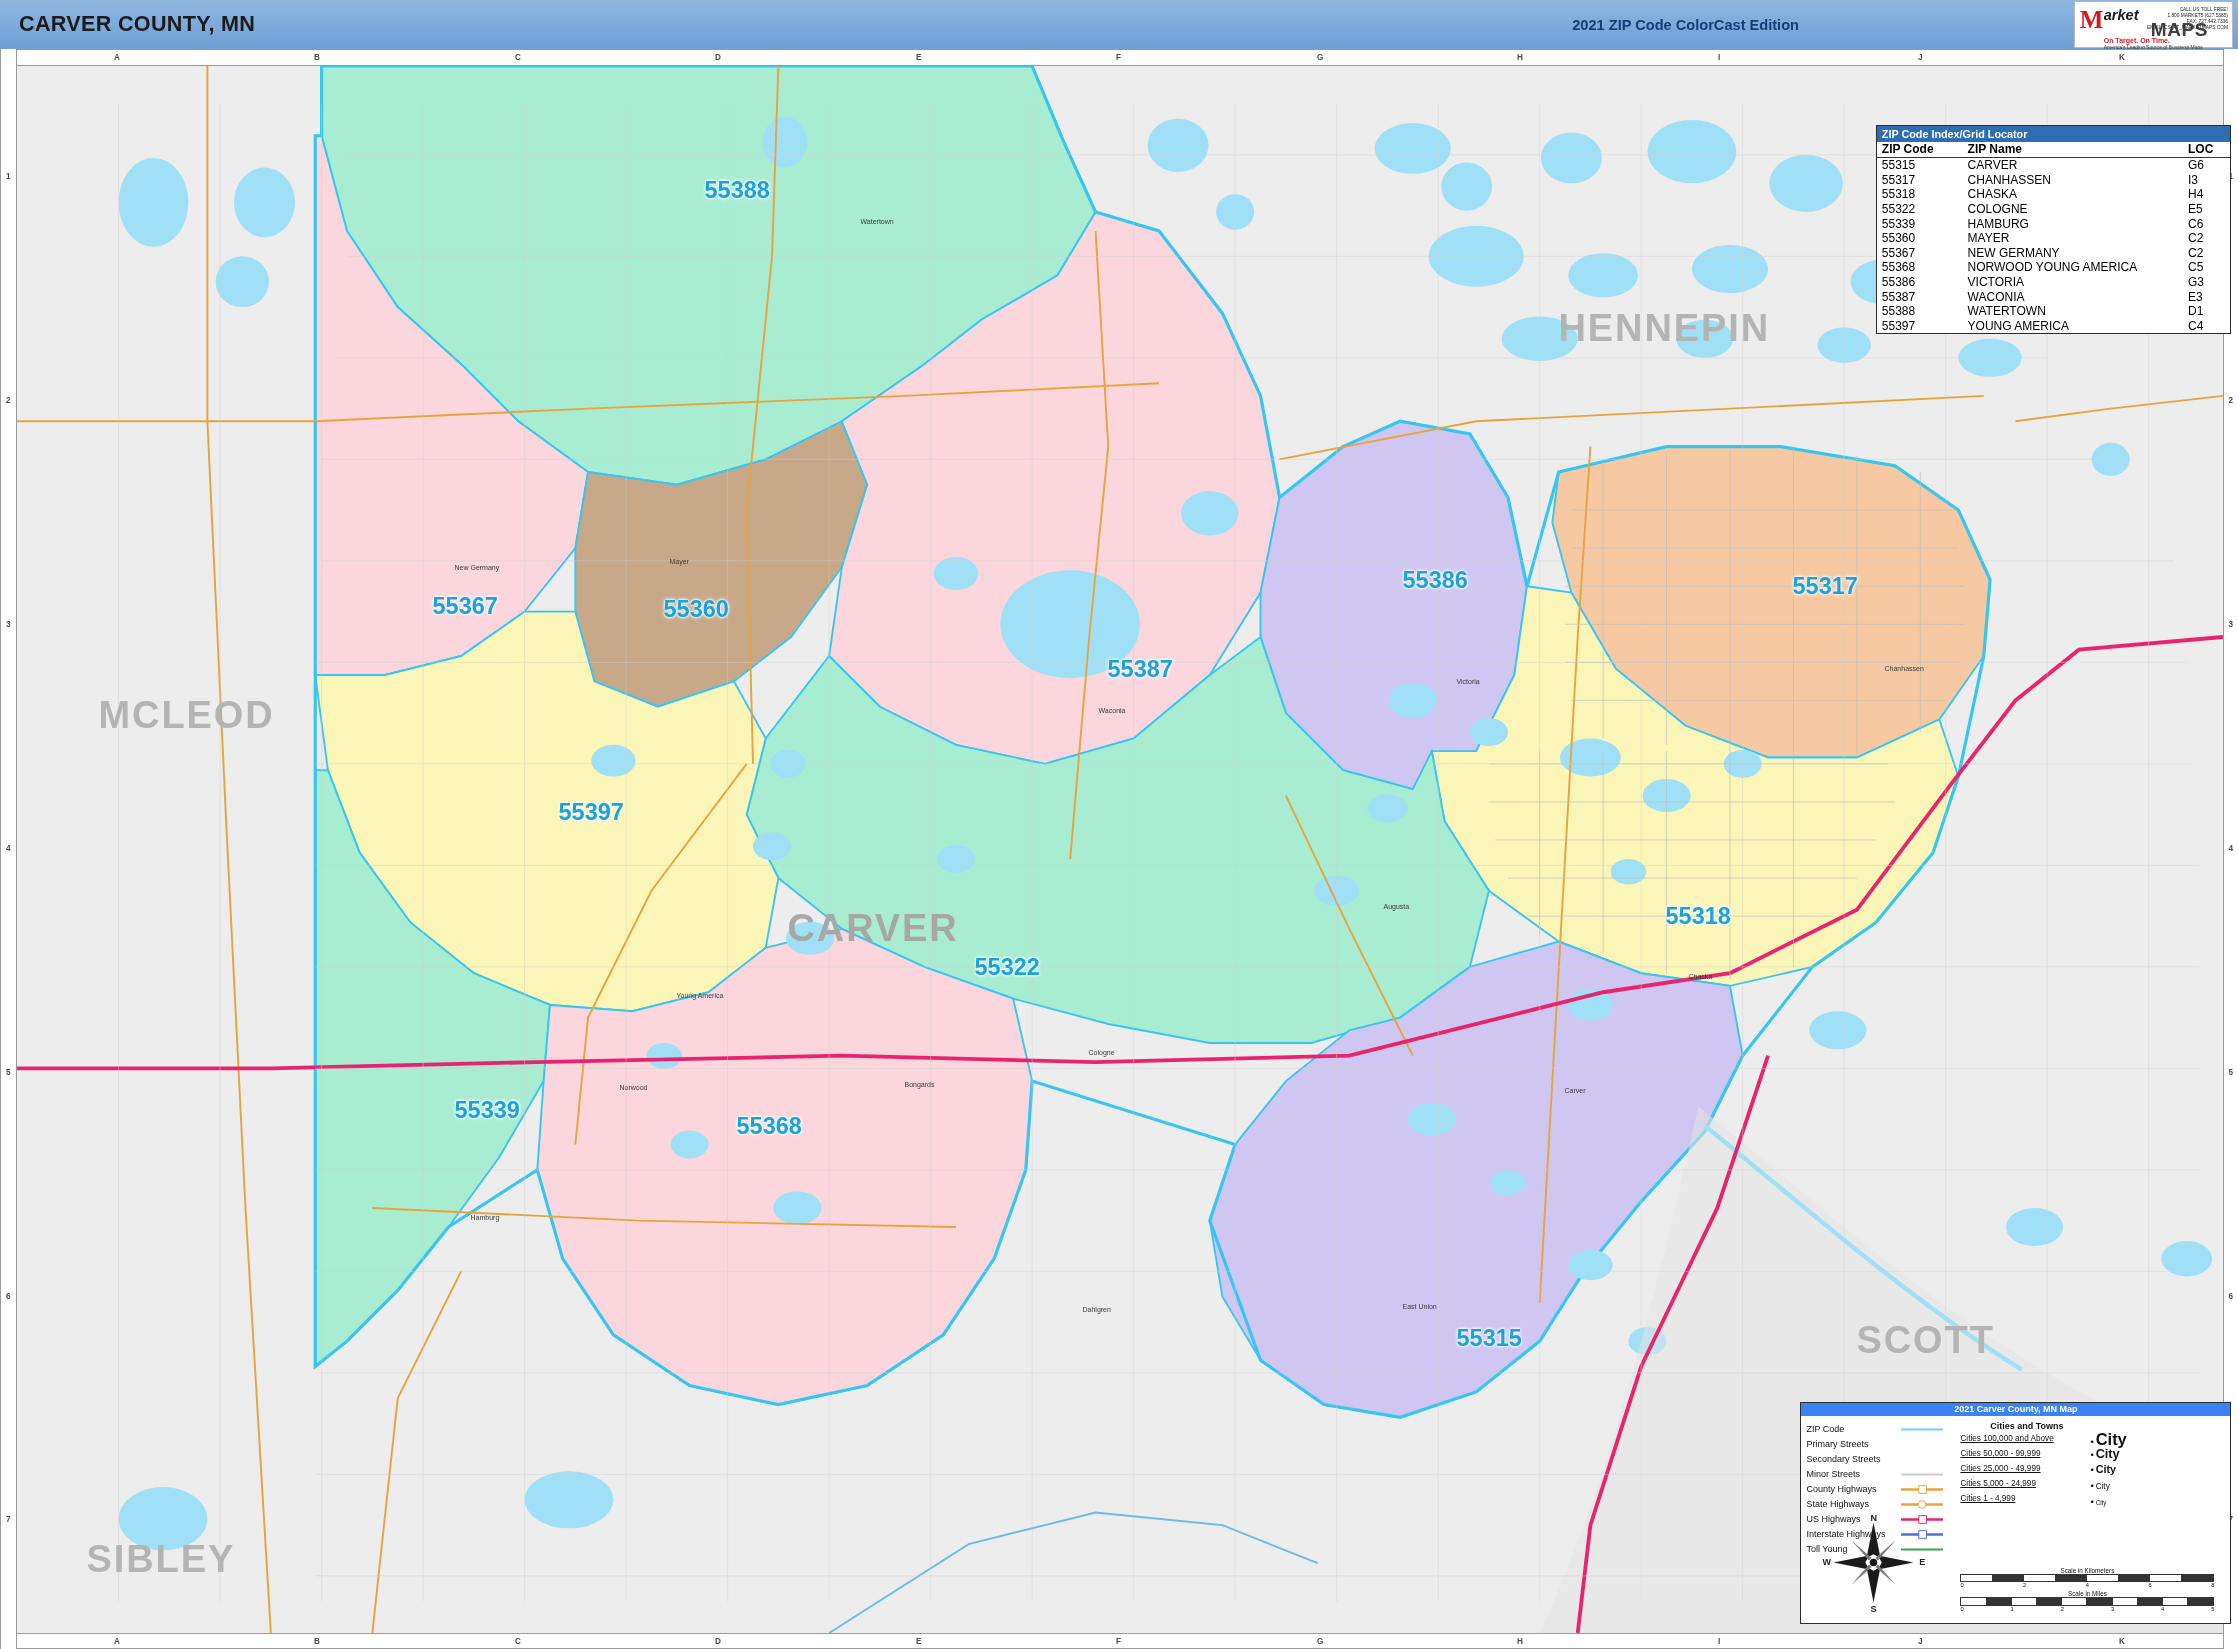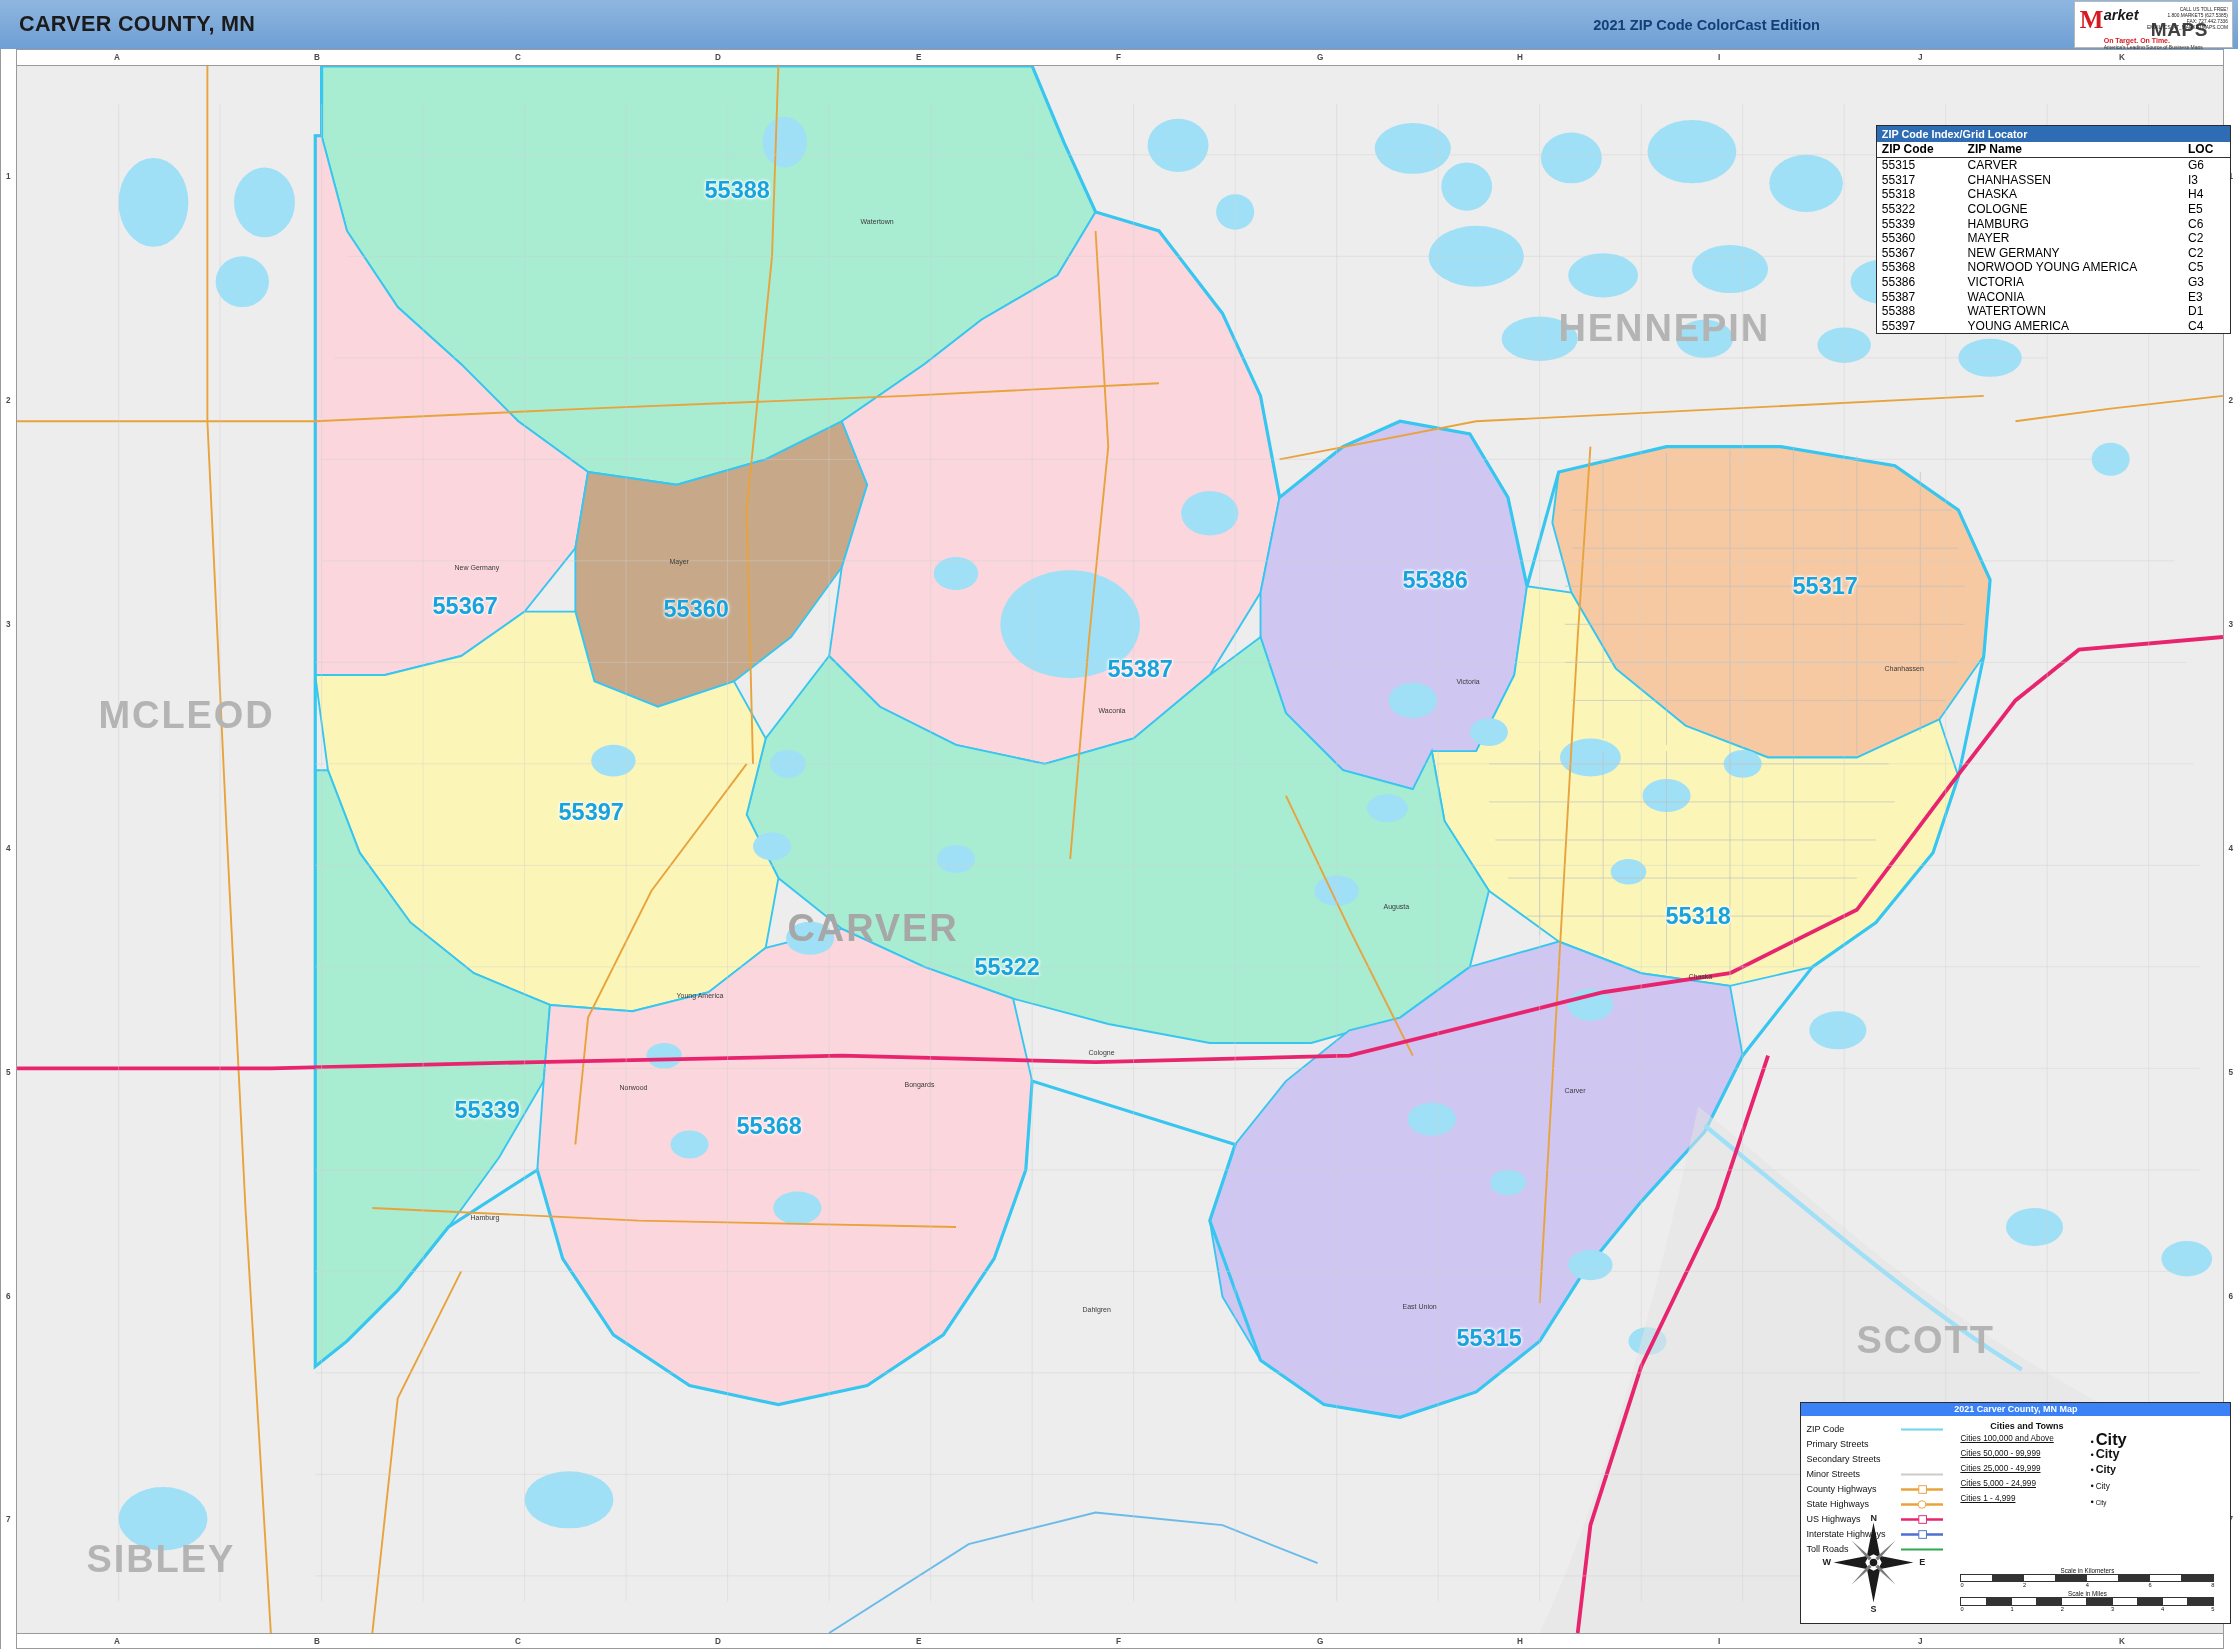--- a/index.html
+++ b/index.html
@@ -11,21 +11,21 @@
   .titlebar {
     position:absolute; left:0; top:0; width:2239px; height:49px;
     background:linear-gradient(#8fb6e0,#6e9fd4);
     border-bottom:1.3px solid #2f5f96;
   }
   .title-text {
     position:absolute; left:19px; top:11.4px;
     font-size:21.6px; font-weight:bold; color:#1b1b1b; letter-spacing:0.3px;
   }
   .edition-text {
-    position:absolute; right:419px; top:16.5px;
+    position:absolute; right:440px; top:16.5px;
     font-size:14.6px; font-weight:bold; color:#133f77;
   }
   .logo-box {
     position:absolute; right:6.3px; top:1.3px; width:159px; height:47px;
     background:#ffffff; border:0.6px solid #b9b9b9; box-sizing:border-box;
   }
   .logo-m {
     position:absolute; left:5px; top:3.8px; font-size:25px; font-weight:bold;
     color:#d71920; font-family:"Liberation Serif", serif;
   }
@@ -493,21 +493,21 @@
               </svg></span>
           </div>
           <div class="legend-row">
             <span class="lbl">Interstate Highways</span>
             <span class="legend-swatch"><svg width="42" height="9" viewBox="0 0 66 14">
                 <line x1="0" y1="7" x2="66" y2="7" stroke="#4f6fd0" stroke-width="4"></line>
                 <rect x="28" y="1" width="12" height="12" fill="#fff" stroke="#4f6fd0" stroke-width="1.5"></rect>
               </svg></span>
           </div>
           <div class="legend-row">
-            <span class="lbl">Toll Roads</span>
+            <span class="lbl">Toll Young</span>
             <span class="legend-swatch"><svg width="42" height="9" viewBox="0 0 66 14">
                 <line x1="0" y1="7" x2="66" y2="7" stroke="#2fa84f" stroke-width="3"></line>
               </svg></span>
           </div>
         </div>
 
       <div class="legend-mid">
         <div class="hdr">Cities and Towns</div>
         <div id="legend-cities">
             <div class="legend-cities-row">Cities 100,000 and Above</div>

